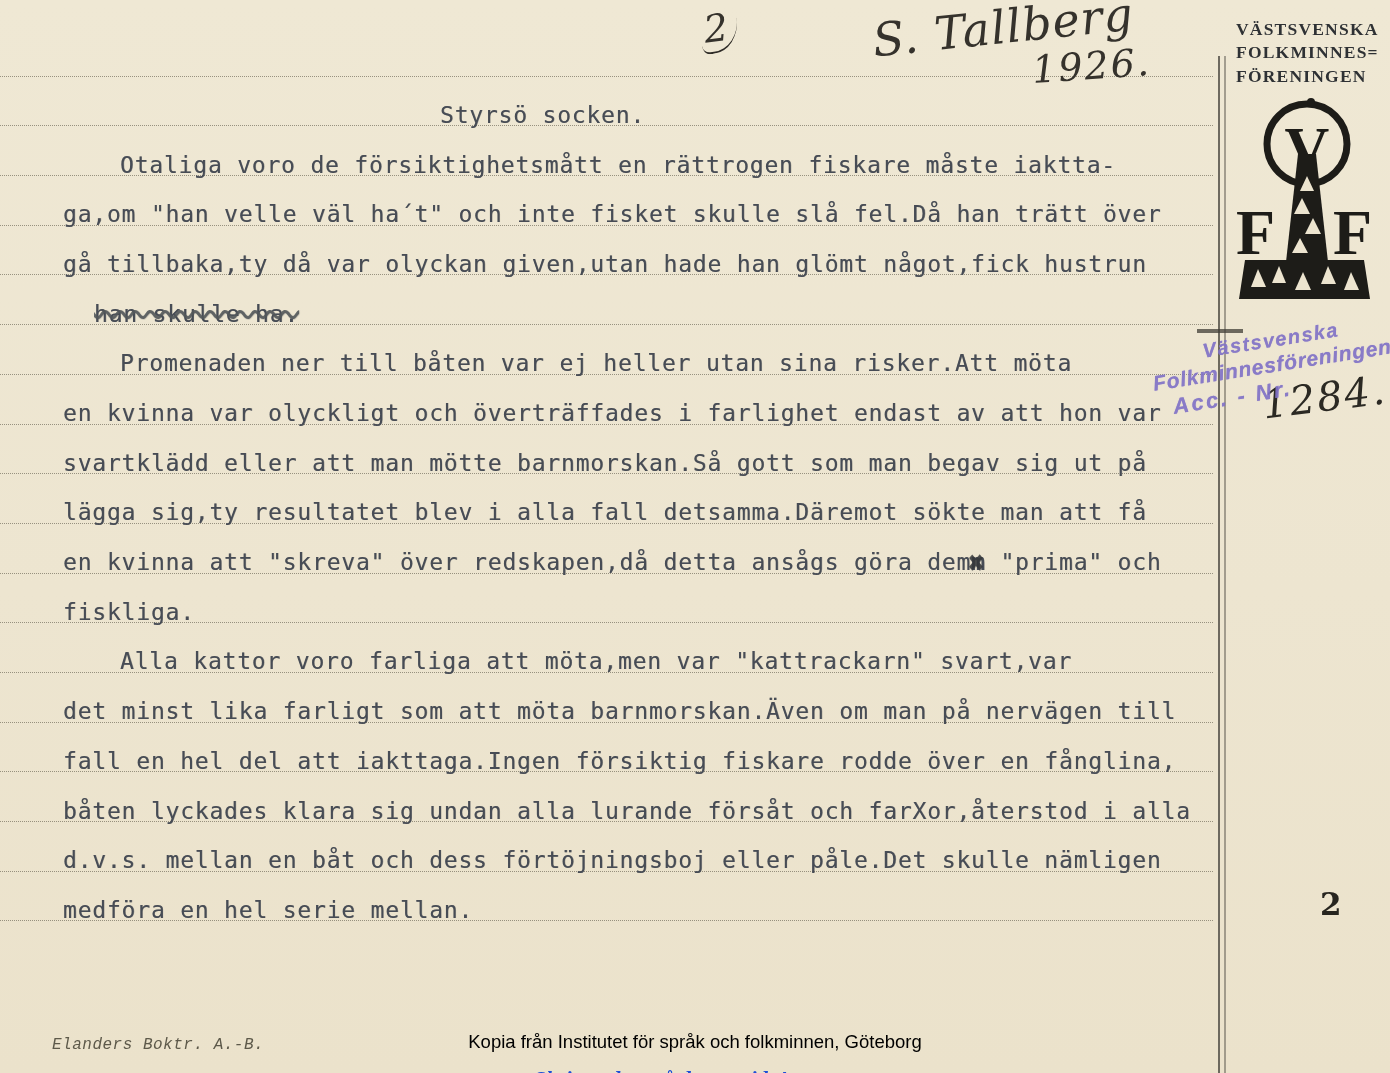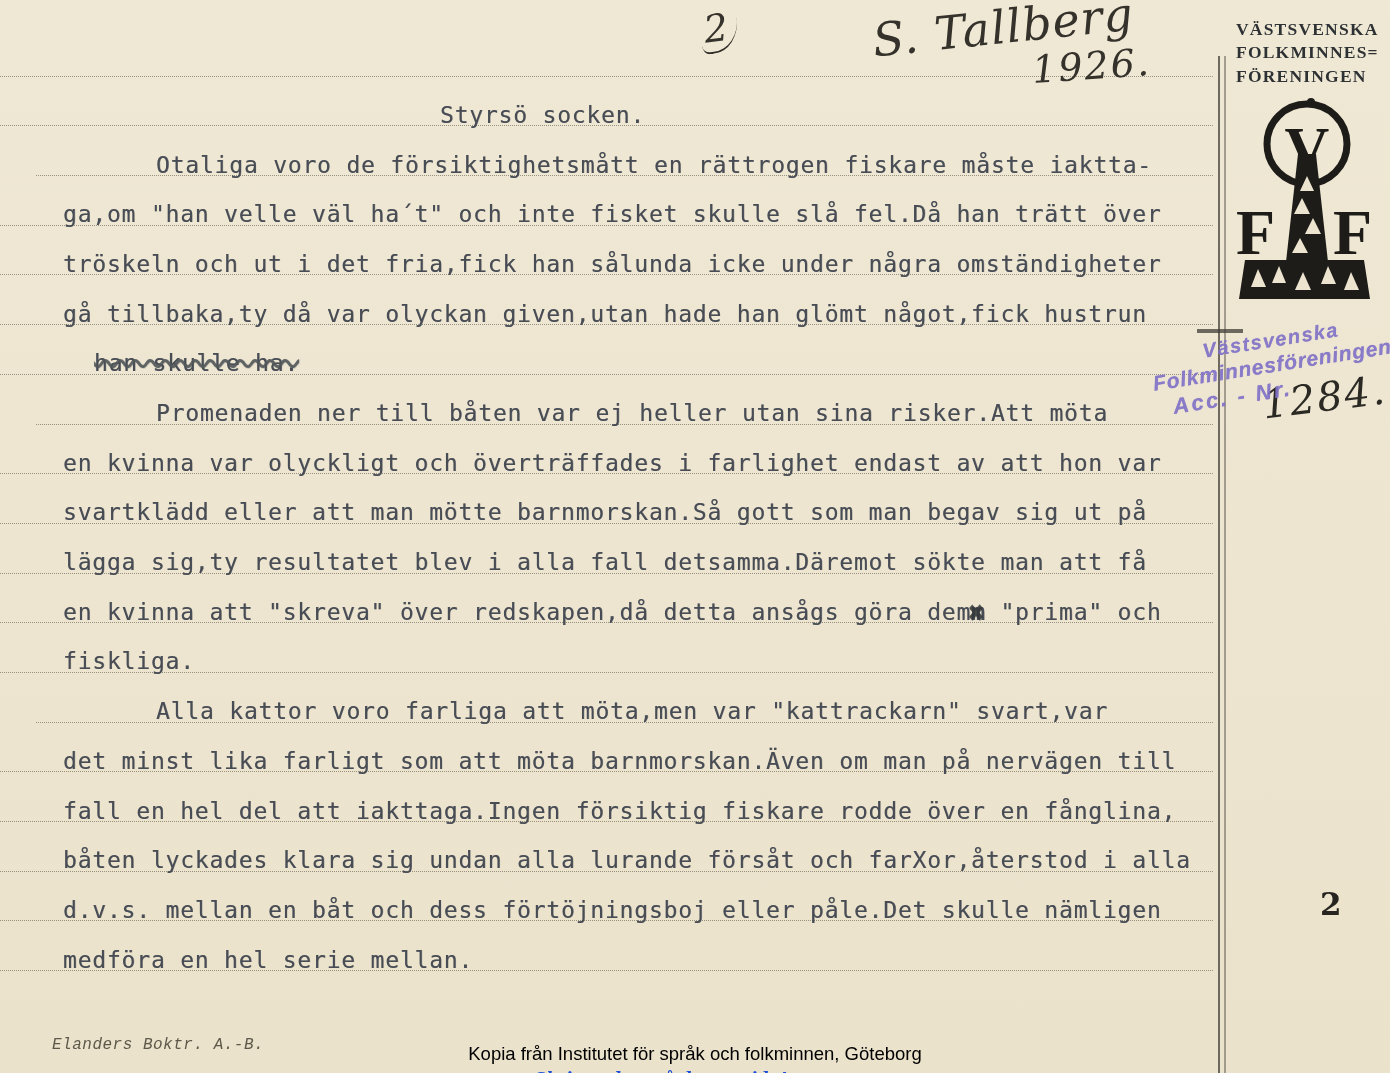--- a/index.html
+++ b/index.html
@@ -16,21 +16,21 @@
     height:49.7px;box-sizing:border-box;
     border-bottom:1px dotted rgba(98,94,78,.62);
     display:flex;align-items:flex-end;
     padding:0 0 1px 63px;
     font-family:"DejaVu Sans Mono",monospace;
     font-size:23px;letter-spacing:.8px;line-height:1.02;
     color:#474c55;white-space:pre;
     text-shadow:.4px .4px .5px rgba(62,66,74,.45);
   }
   .row.heading{padding-left:440px;text-align:center;}
-  .row.para{padding-left:120px;margin-left:36px;}
+  .row.para{padding-left:120px;}
   .row span{position:relative;top:3px;}
   .s-strike{
     text-decoration:line-through;
     text-decoration-style:wavy;
     text-decoration-thickness:3px;
     text-decoration-color:rgba(84,88,90,.85);
     margin-left:31px;
   }
   .s-x{font-weight:bold;}
   .s-x::after{
@@ -79,34 +79,33 @@
     font-family:Liberation Mono, monospace;font-style:italic;
     font-size:16px;color:#5d594a;letter-spacing:.5px;
   }
   .instruction{
     position:absolute;left:528px;top:1027px;
     font-family:"Liberation Serif",serif;font-style:italic;font-weight:600;
     font-size:21px;color:#1d4ed8;letter-spacing:.5px;
     border-bottom:1px dotted rgba(98,94,78,.8);padding:0 12px 3px 6px;margin-top:40px;
   }
   .caption{
-    position:absolute;left:695px;bottom:8px;transform:translateX(-50%);
+    position:absolute;left:695px;bottom:20px;transform:translateX(-50%);
     font-family:"Liberation Sans",sans-serif;font-size:18.5px;color:#000;
     white-space:nowrap;z-index:5;
   }
 </style>
 </head>
 <body>
 
 <div class="rows">
     <div class="row"></div>
     <div class="row heading"><span>Styrsö socken.</span></div>
     <div class="row para"><span>Otaliga voro de försiktighetsmått en rättrogen fiskare måste iaktta-</span></div>
     <div class="row"><span>ga,om "han velle väl ha´t" och inte fisket skulle slå fel.Då han trätt över</span></div>
-    <div class="row"><span>tröskeln och ut i det fria,fick han sålunda icke under några omständigheter</span></div>
     <div class="row"><span>gå tillbaka,ty då var olyckan given,utan hade han glömt något,fick hustrun</span></div>
     <div class="row"><span class="s-strike">han skulle ha.</span></div>
     <div class="row para"><span>Promenaden ner till båten var ej heller utan sina risker.Att möta</span></div>
     <div class="row"><span>en kvinna var olyckligt och överträffades i farlighet endast av att hon var</span></div>
     <div class="row"><span>svartklädd eller att man mötte barnmorskan.Så gott som man begav sig ut på</span></div>
     <div class="row"><span>lägga sig,ty resultatet blev i alla fall detsamma.Däremot sökte man att få</span></div>
     <div class="row"><span>en kvinna att "skreva" över redskapen,då detta ansågs göra dem</span><span class="s-x">m</span><span> "prima" och</span></div>
     <div class="row"><span>fiskliga.</span></div>
     <div class="row para"><span>Alla kattor voro farliga att möta,men var "kattrackarn" svart,var</span></div>
     <div class="row"><span>det minst lika farligt som att möta barnmorskan.Även om man på nervägen till</span></div>

